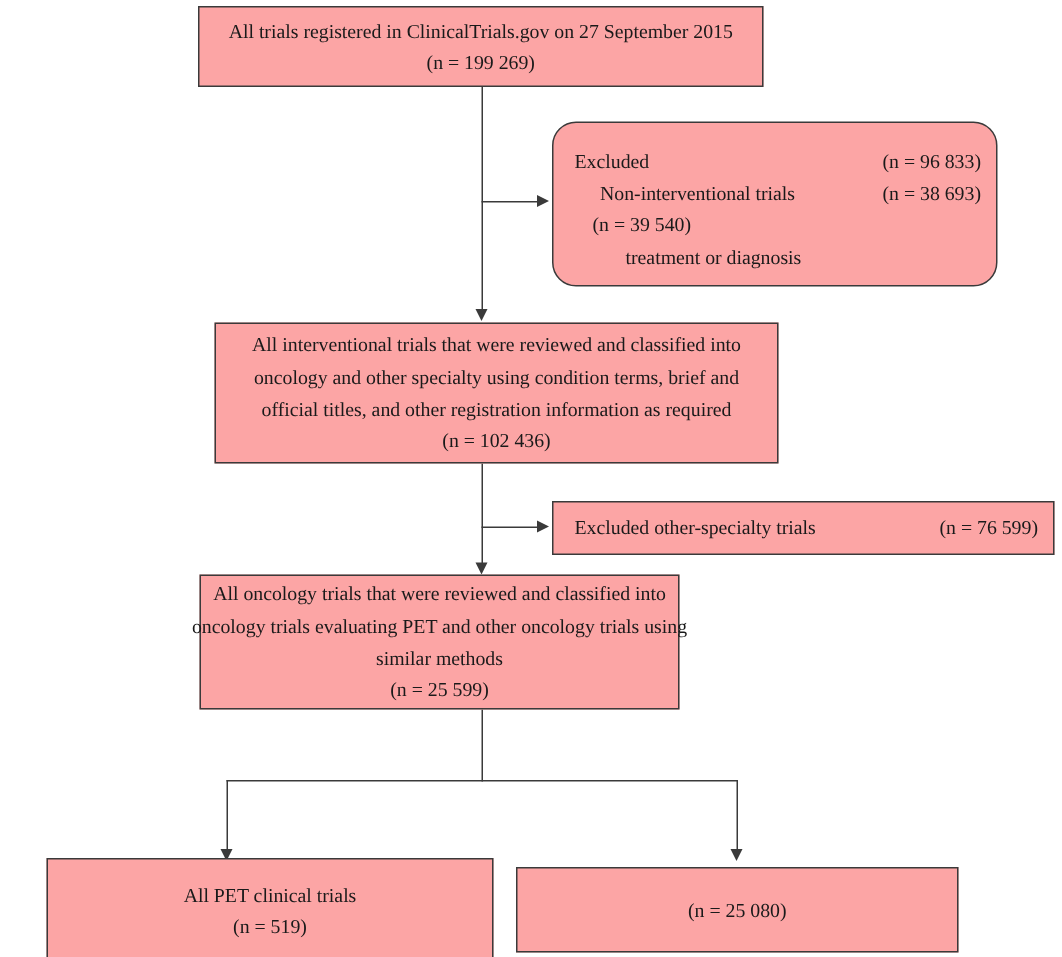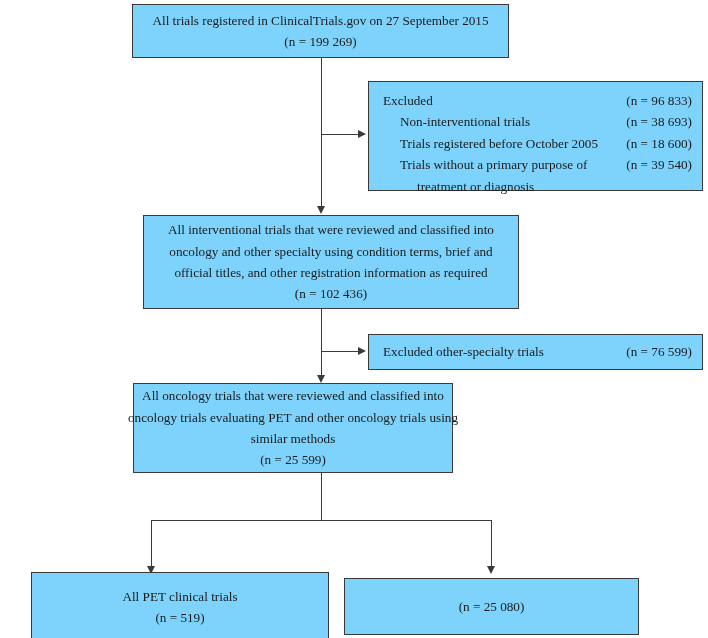--- a/index.html
+++ b/index.html
@@ -18,21 +18,21 @@
   #canvas {
     position: absolute;
     left: 0; top: 0;
     width: 708px;
     height: 638px;
   }
   .box {
     position: absolute;
     box-sizing: border-box;
     border: 1.3px solid #3a3a3a;
-    background: #7dd3fc;
+    background: #fca5a5;
     display: flex;
     flex-direction: column;
     justify-content: center;
     font-size: 13.2px;
     line-height: 1.62;
     z-index: 3;
   }
   .box.centered {
     text-align: center;
     align-items: center;
@@ -40,22 +40,22 @@
   .box .line { white-space: nowrap; }
 
   
   #box-top      { left: 132px; top: 4px;   width: 377px; height: 54px; }
   #box-interv   { left: 143px; top: 215px; width: 376px; height: 94px; }
   #box-oncology { left: 133px; top: 383px; width: 320px; height: 90px; }
   #box-pet      { left: 3px;   top: 572px; width: 298px; height: 70px; margin-left: 28px; }
   #box-other    { left: 344px; top: 578px; width: 295px; height: 57px; }
 
   
-  #box-excluded  { left: 368px; top: 81px;  width: 335px; height: 110px;
-                   padding: 8px 10px 8px 14px; justify-content: flex-start; }
+  #box-excluded  { left: 368px; top: 81px;  width: 297px; height: 110px;
+                   padding: 8px 10px 8px 14px; justify-content: flex-end; border-radius: 16px; }
   #box-excluded2 { left: 368px; top: 334px; width: 335px; height: 36px;
                    padding: 0 10px 0 14px; }
 
   .exrow {
     display: flex;
     justify-content: space-between;
     align-items: baseline;
     white-space: nowrap;
   }
   .exrow .lbl  { text-align: left; }
@@ -124,25 +124,20 @@
   <div class="box" id="box-excluded">
     <div class="exrow">
       <span class="lbl">Excluded</span>
       <span class="val">(n = 96 833)</span>
     </div>
     <div class="exrow">
       <span class="lbl indent1">Non-interventional trials</span>
       <span class="val">(n = 38 693)</span>
     </div>
     <div class="exrow">
-      <span class="lbl indent1">Trials registered before October 2005</span>
-      <span class="val">(n = 18 600)</span>
-    </div>
-    <div class="exrow">
-      <span class="lbl indent1">Trials without a primary purpose of</span>
       <span class="val">(n = 39 540)</span>
     </div>
     <div class="exrow">
       <span class="lbl indent2">treatment or diagnosis</span>
       <span class="val"></span>
     </div>
   </div>
 
   <div class="box centered" id="box-interv">
     <div class="line">All interventional trials that were reviewed and classified into</div>

